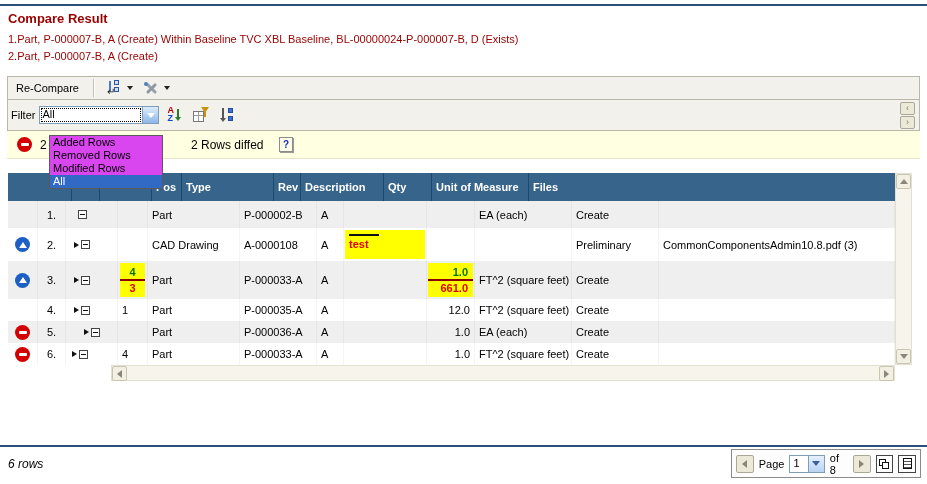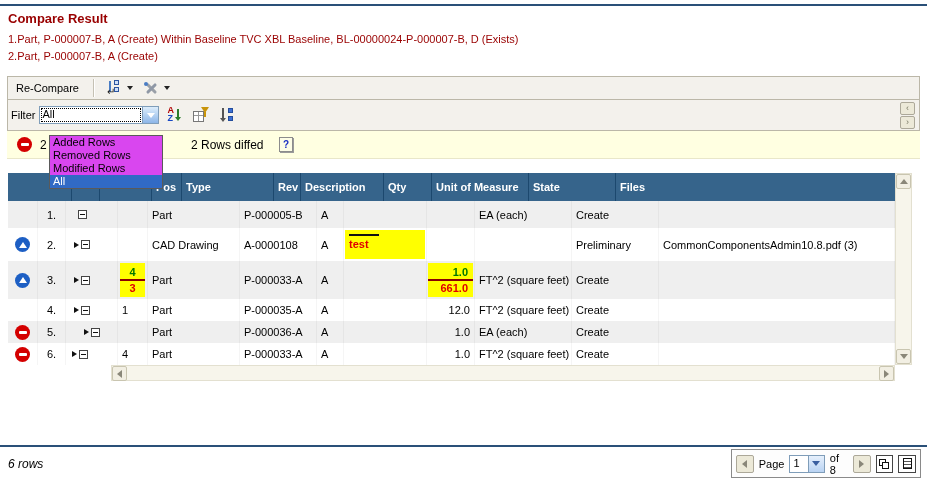--- a/index.html
+++ b/index.html
@@ -237,35 +237,34 @@
     <div class="hrow">
       <div class="hcell c0"></div>
       <div class="hcell c1"></div>
       <div class="hcell c2"></div>
       <div class="hcell c3">Pos</div>
       <div class="hcell c4">Type</div>
       <div class="hcell c6">Rev</div>
       <div class="hcell c7">Description</div>
       <div class="hcell c8">Qty</div>
       <div class="hcell c9">Unit of Measure</div>
-      <div class="hcell c10">State</div>
       <div class="hcell c11">Files</div>
     </div>
 
     <div class="brow odd h27">
       <div class="bcell cic c0"></div>
       <div class="bcell cnum c1">1.</div>
       <div class="bcell c2 ind12">
           <span class="tree">
             <span class="tree-box"></span>
           </span>
         </div>
       <div class="bcell c3"></div>
       <div class="bcell c4">Part</div>
-      <div class="bcell c5">P-000005-B</div>
+      <div class="bcell c5">P-000002-B</div>
       <div class="bcell c6">A</div>
       <div class="bcell c7"></div>
       <div class="bcell cqty c8"></div>
       <div class="bcell c9">EA (each)</div>
       <div class="bcell c10">Create</div>
       <div class="bcell c11"></div>
     </div>
 
     <div class="brow h33">
       <div class="bcell cic c0">

